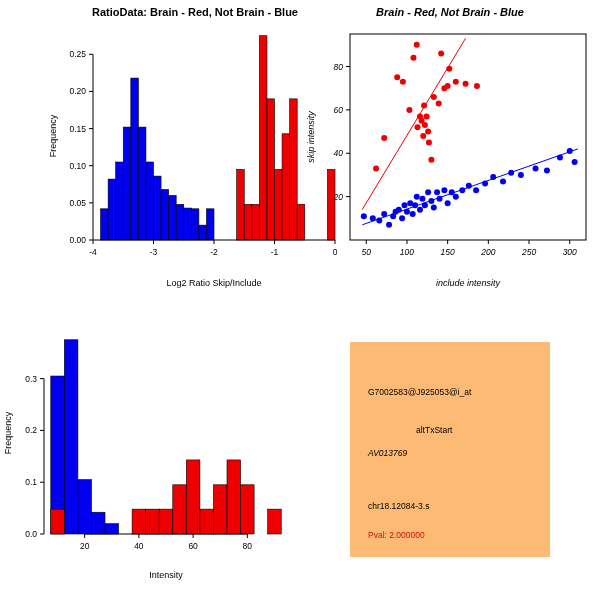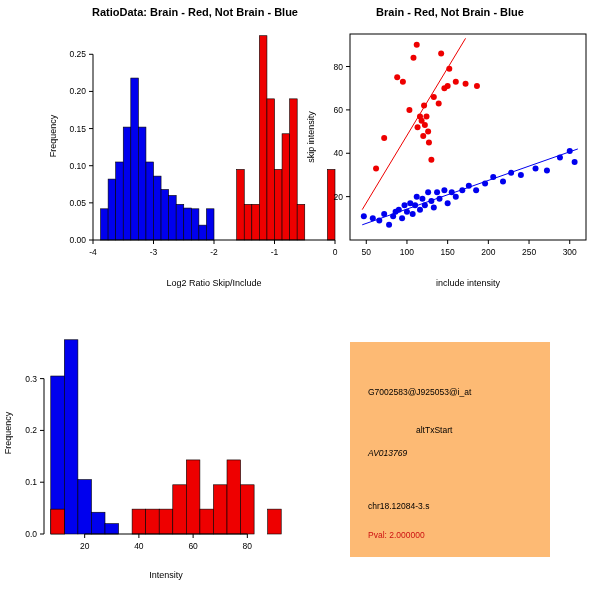--- a/index.html
+++ b/index.html
@@ -69,21 +69,21 @@
           <line x1="229.5" y1="222" x2="229.5" y2="226" stroke="#000" stroke-width="1"></line>
           <text x="229.5" y="237" font-family="Liberation Sans, sans-serif" font-size="8.5" fill="#000" text-anchor="middle">-1</text>
           <line x1="290" y1="222" x2="290" y2="226" stroke="#000" stroke-width="1"></line>
           <text x="290" y="237" font-family="Liberation Sans, sans-serif" font-size="8.5" fill="#000" text-anchor="middle">0</text>
           <text x="169" y="268" font-family="Liberation Sans, sans-serif" font-size="9" fill="#000" text-anchor="middle">Log2 Ratio Skip/Include</text>
           <text x="11" y="118" font-family="Liberation Sans, sans-serif" font-size="9" fill="#000" text-anchor="middle" transform="rotate(-90 11 118)">Frequency</text>
         </g>
       </svg>
   </div>
 
-  <div class="panel" style="left:300px;top:6px;width:300px;height:290px;">
+  <div class="panel" style="left:300px;top:6px;width:300px;height:290px;font-style:italic;">
     <div class="title" style="width:300px;">Brain - Red, Not Brain - Blue</div>
     <svg id="svg-scatter" width="300" height="272" viewBox="0 0 300 272">
         <g>
           <clipPath id="clip-svg-scatter">
             <rect x="50" y="16" width="236" height="206"></rect>
           </clipPath>
           <g clip-path="url(#clip-svg-scatter)">
             <line x1="62.206896551724135" y1="191.6421052631579" x2="165.55862068965519" y2="20.336842105263145" stroke="#EE0000" stroke-width="1"></line>
             <circle cx="76.04137931034482" cy="150.44210526315788" r="3" fill="#EE0000"></circle>
             <circle cx="84.1793103448276" cy="120.08421052631579" r="3" fill="#EE0000"></circle>

